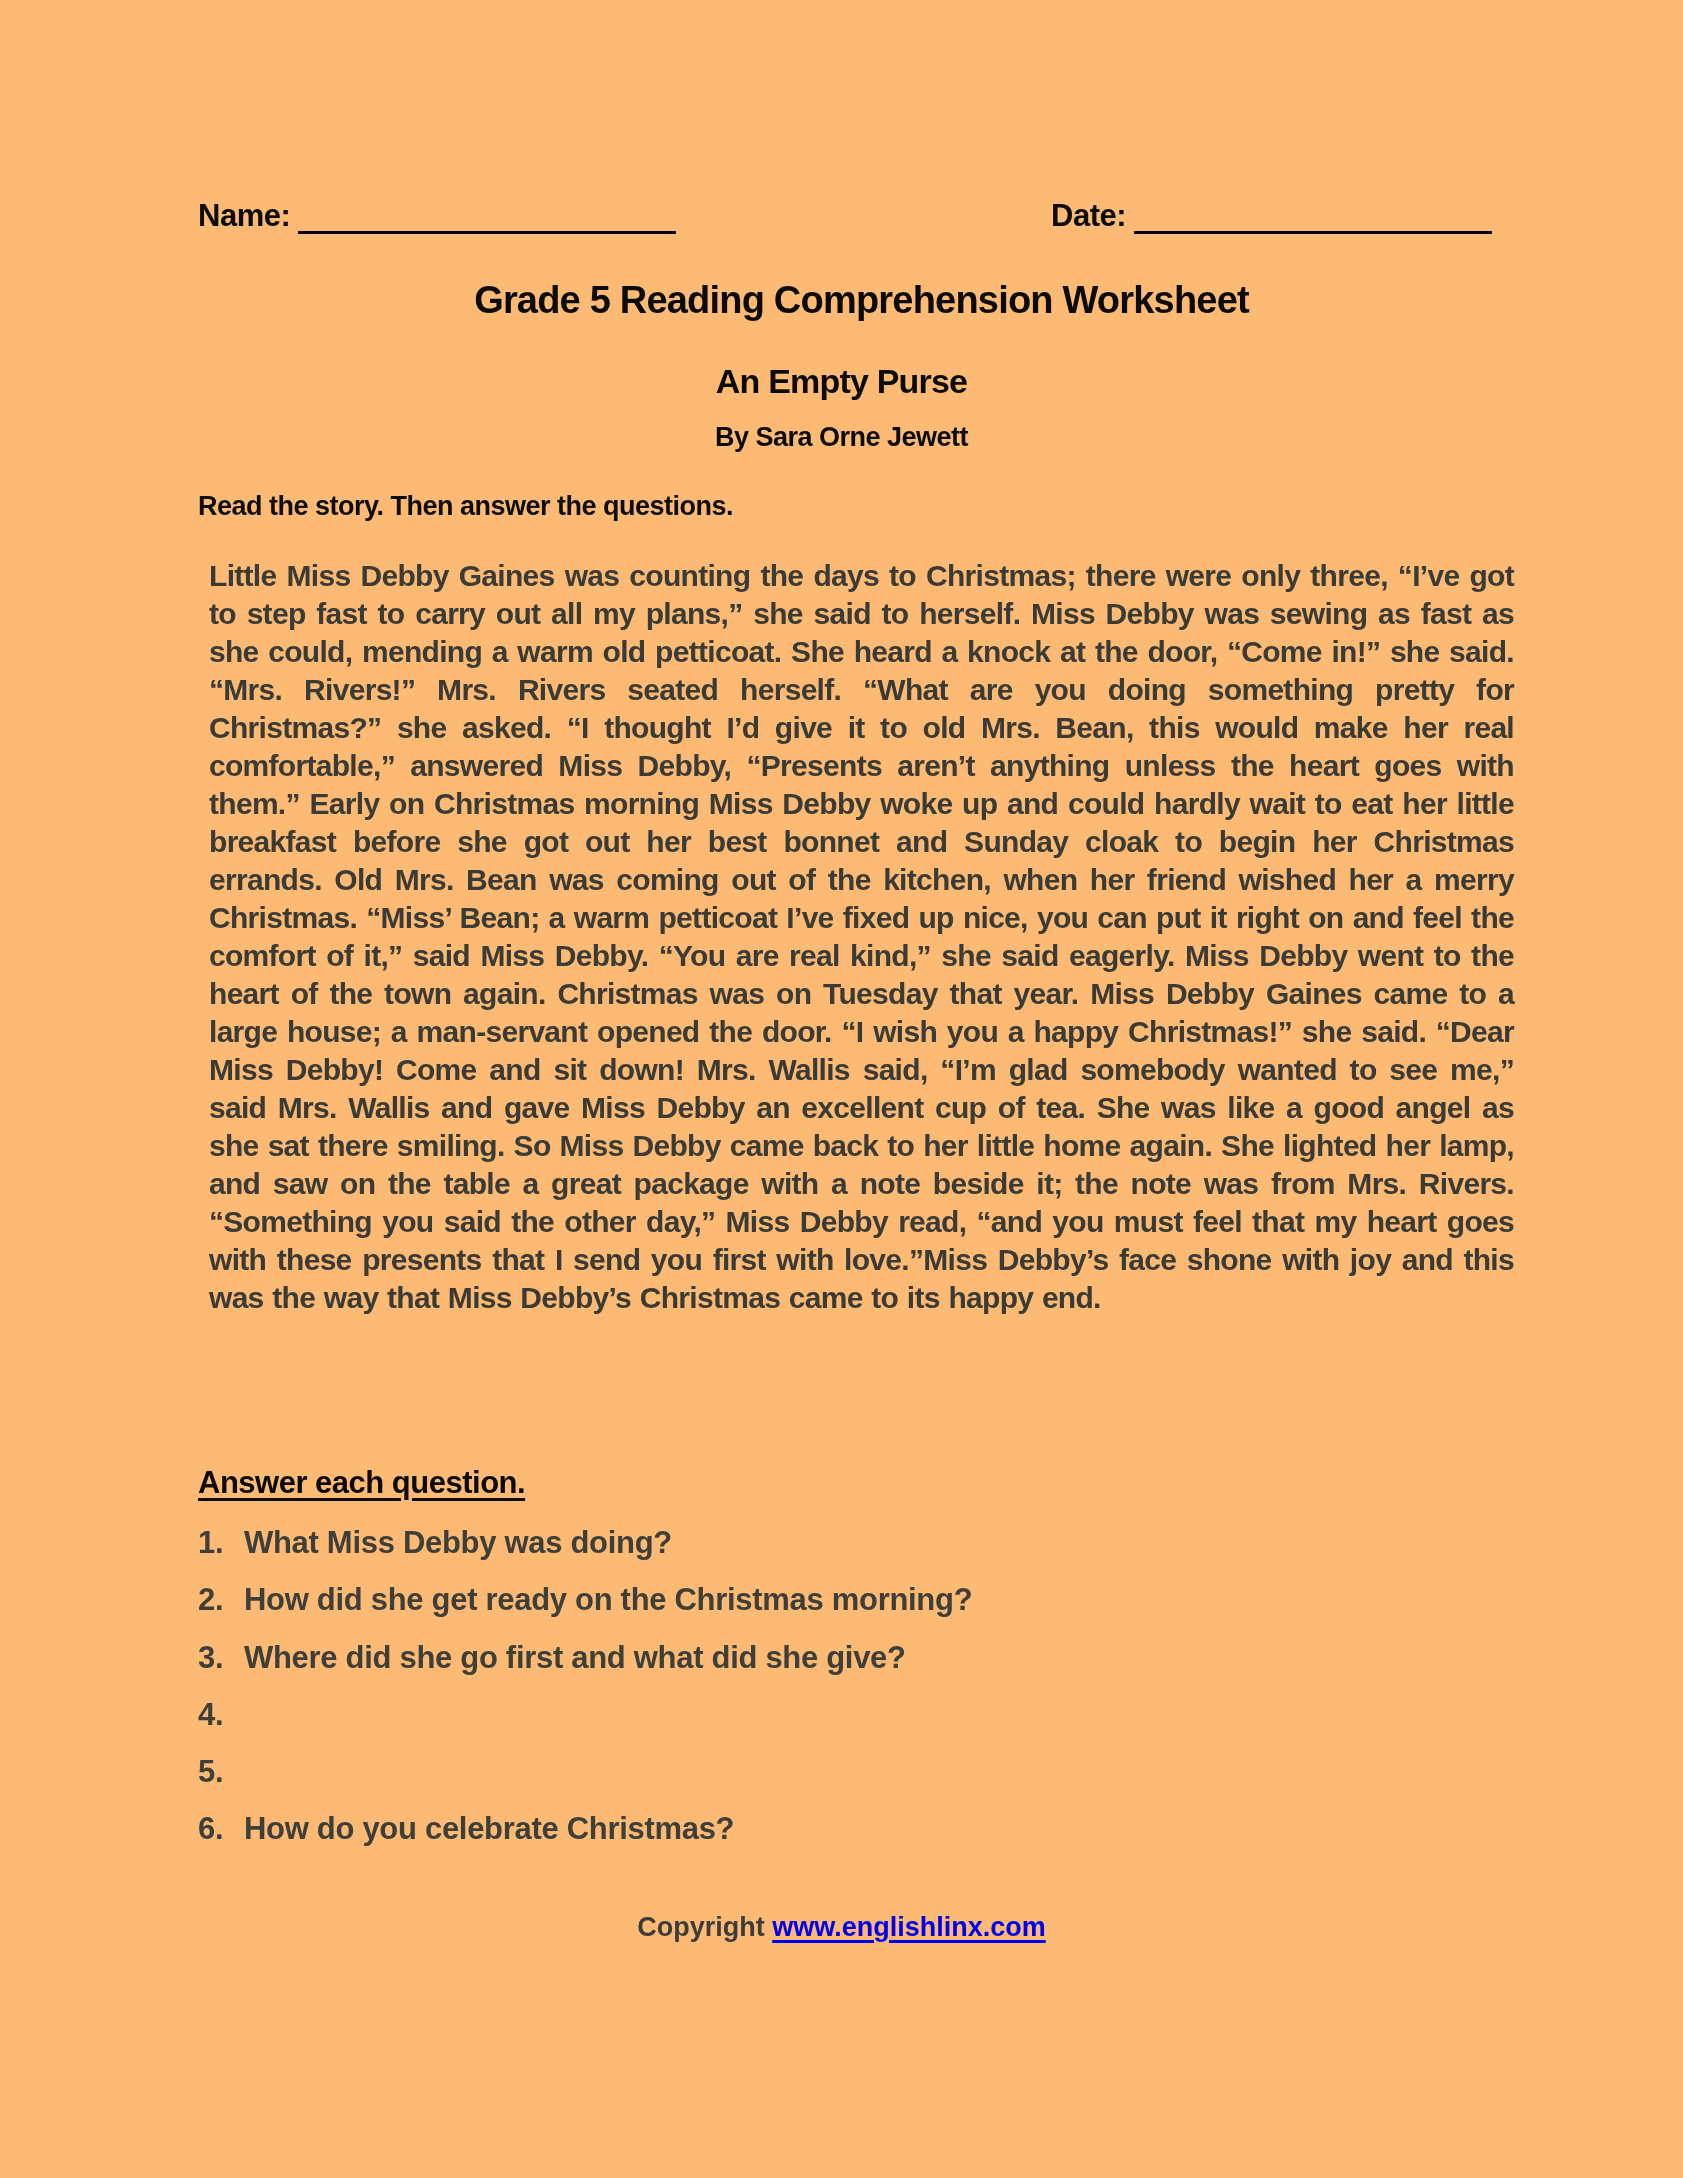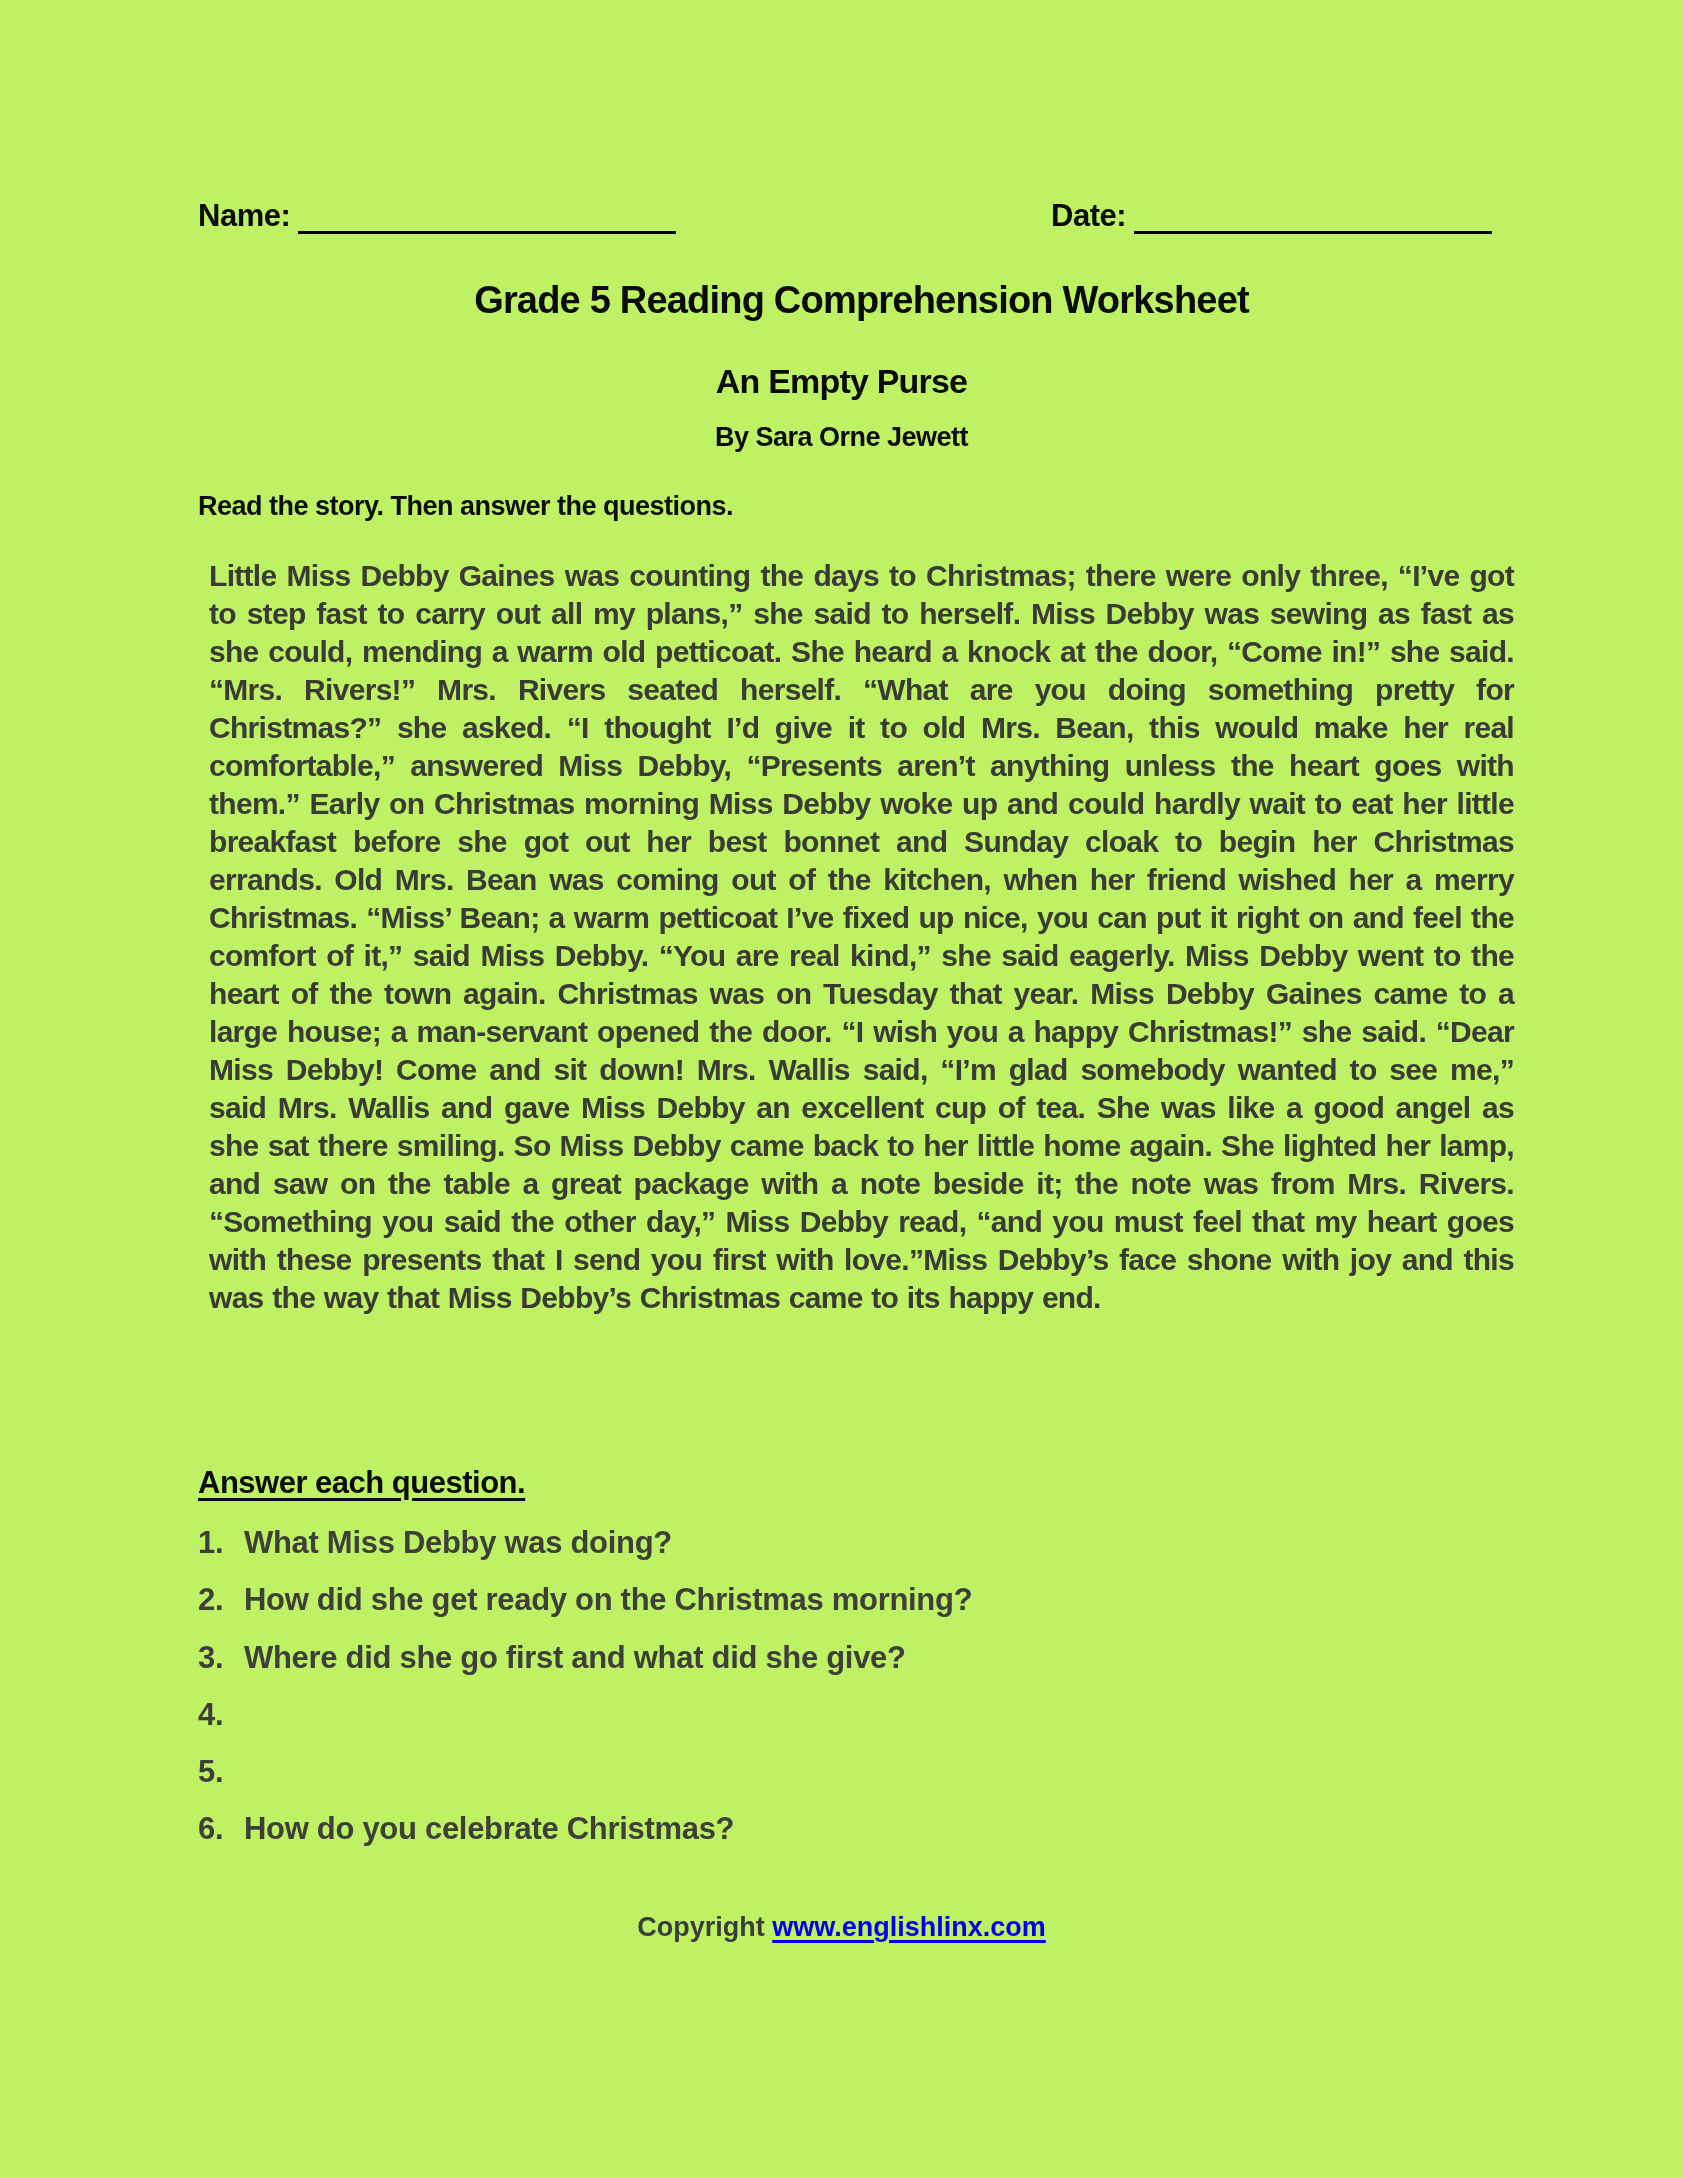--- a/index.html
+++ b/index.html
@@ -4,21 +4,21 @@
 <style>
   html, body {
     margin: 0;
     padding: 0;
     background: #ffffff;
   }
   .page {
     position: relative;
     width: 1683px;
     height: 2178px;
-    background: #bef264;
+    background: #fdba74;
     font-family: "Liberation Sans", sans-serif;
     font-weight: bold;
     overflow: hidden;
   }
   
   .field {
     position: absolute;
     top: 198px;
     font-size: 31px;
     color: #0b0b0b;

